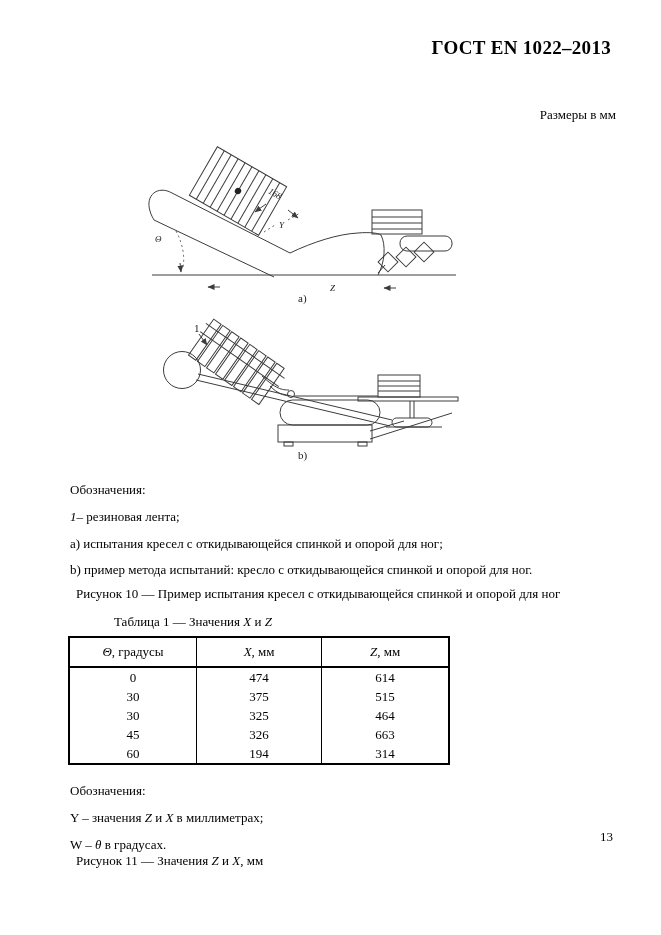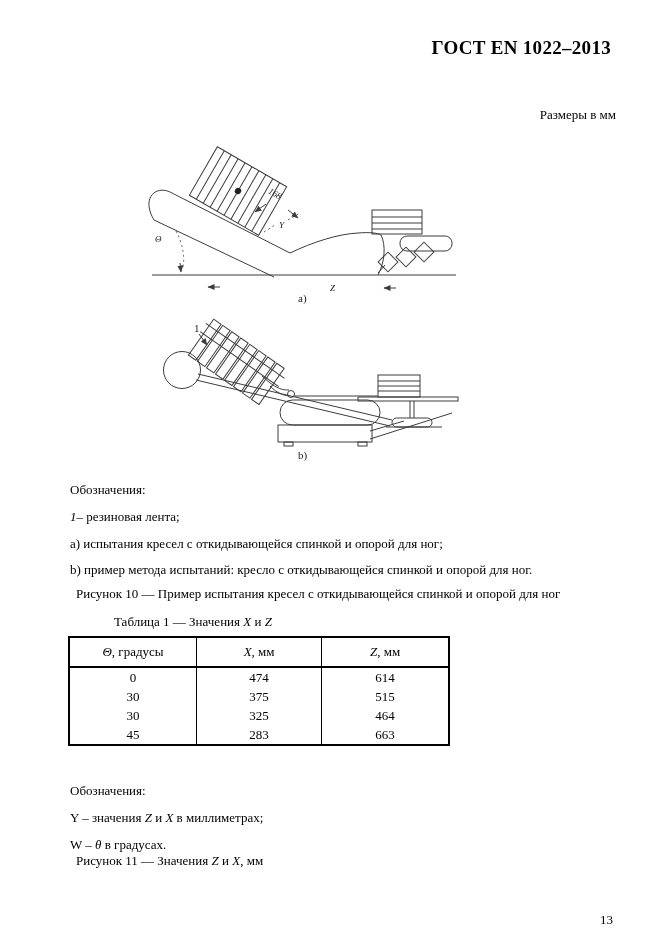--- a/index.html
+++ b/index.html
@@ -44,21 +44,21 @@
     border-right: 1px solid #000;
     text-align: center;
     font-weight: normal;
     vertical-align: middle;
   }
   table.t1 thead th { border-bottom: 2px solid #000; height: 30px; }
   table.t1 td { height: 19px; line-height: 19px; }
   table.t1 col.c1 { width: 128px; }
   table.t1 col.c2 { width: 126px; }
   table.t1 col.c3 { width: 128px; }
-  .page-num { top: 912px; right: 48px; font-size: 13px; text-align: center; }
+  .page-num { top: 829px; right: 48px; font-size: 13px; text-align: center; }
 </style>
 </head>
 <body>
 
 <div class="abs doc-header">ГОСТ EN 1022–2013</div>
 <div class="abs size-note">Размеры в мм</div>
 
 <svg class="abs fig-a" width="332" height="162" viewBox="0 0 332 162">
   <defs>
     <marker id="arrA" markerWidth="9" markerHeight="8" refX="6.5" refY="3" orient="auto">
@@ -218,22 +218,27 @@
         <td>375</td>
         <td>515</td>
       </tr>
     <tr>
         <td>30</td>
         <td>325</td>
         <td>464</td>
       </tr>
     <tr>
         <td>45</td>
-        <td>283</td>
+        <td>326</td>
         <td>663</td>
+      </tr>
+    <tr>
+        <td>60</td>
+        <td>194</td>
+        <td>314</td>
       </tr>
   </tbody>
 </table>
 
 <div class="abs txt-line" style="top:783px">Обозначения:</div>
 <div class="abs txt-line" style="top:810px"><span>Y – значения </span><i>Z</i><span> и </span><i>X</i><span> в миллиметрах;</span></div>
 <div class="abs txt-line" style="top:837px"><span>W – </span><i>θ</i><span> в градусах.</span></div>
 
 <div class="abs caption" style="top:853px"><span>Рисунок 11 — Значения </span><i>Z</i><span> и </span><i>X</i><span>, мм</span></div>
 

